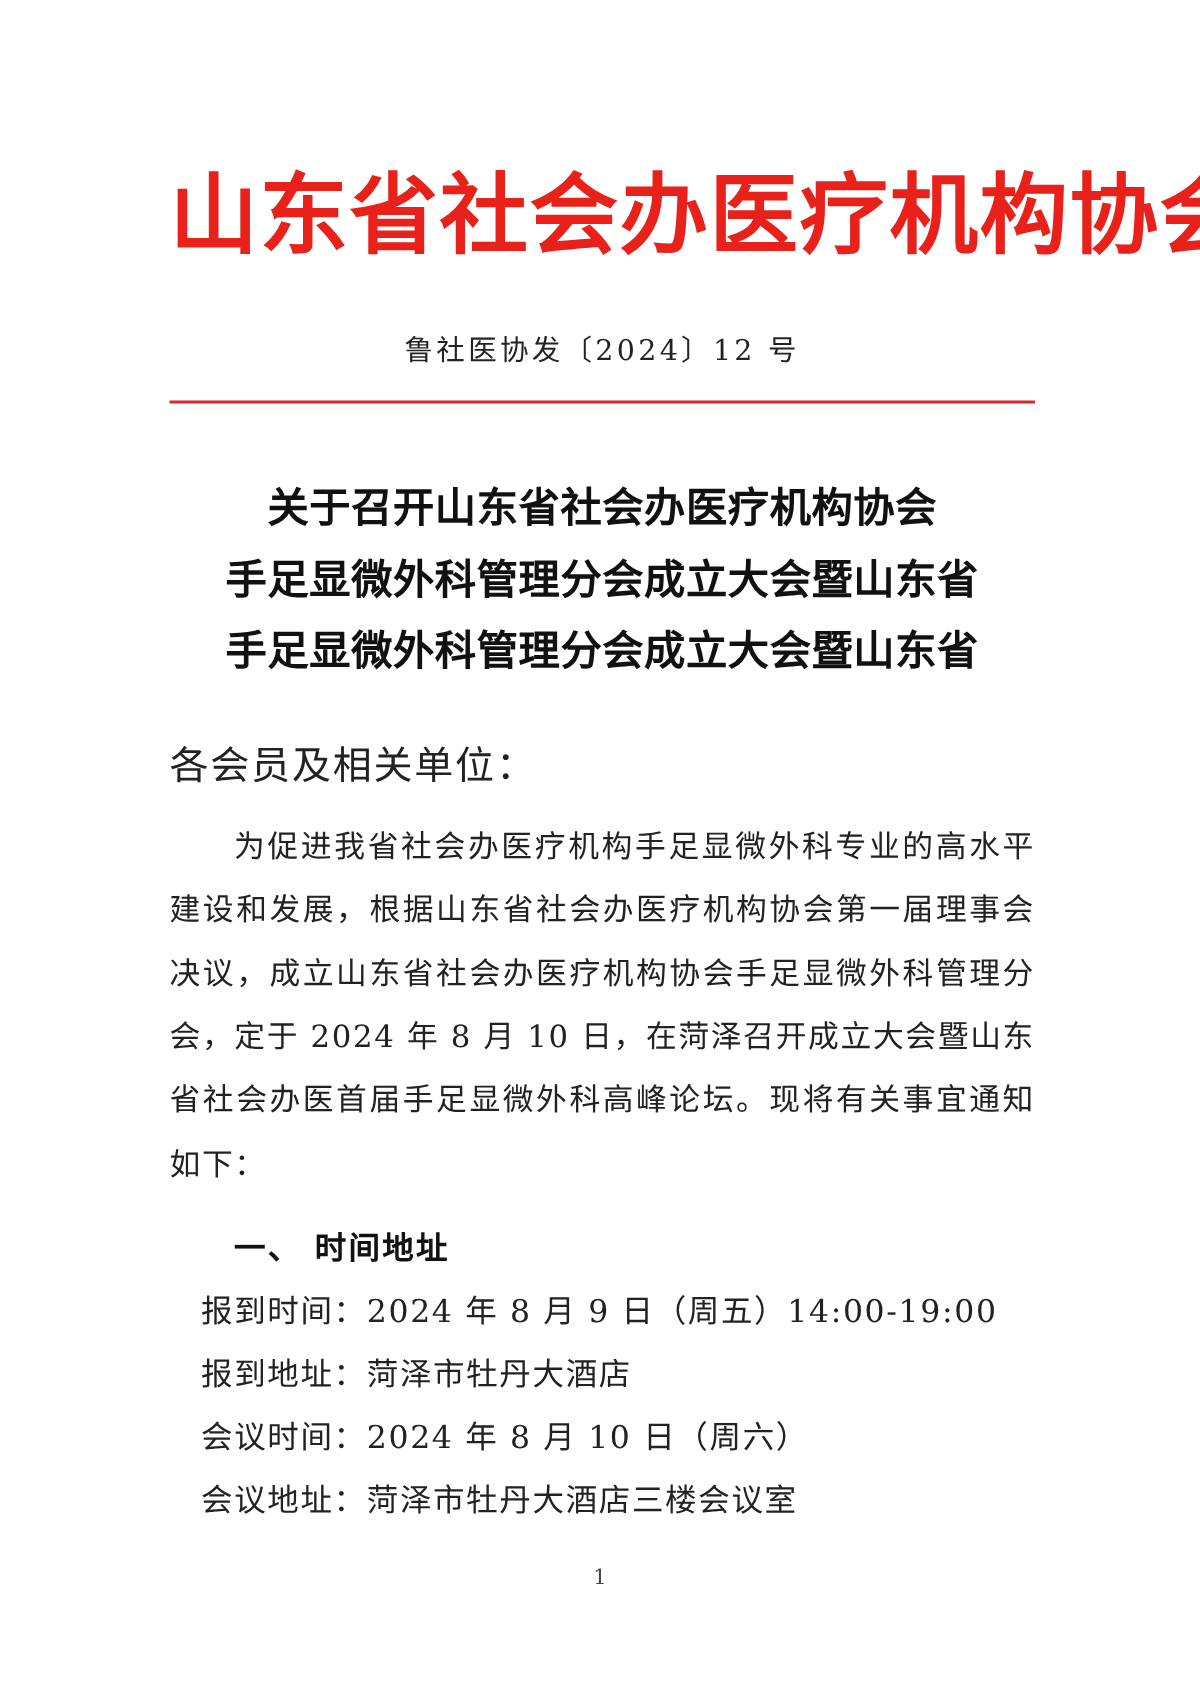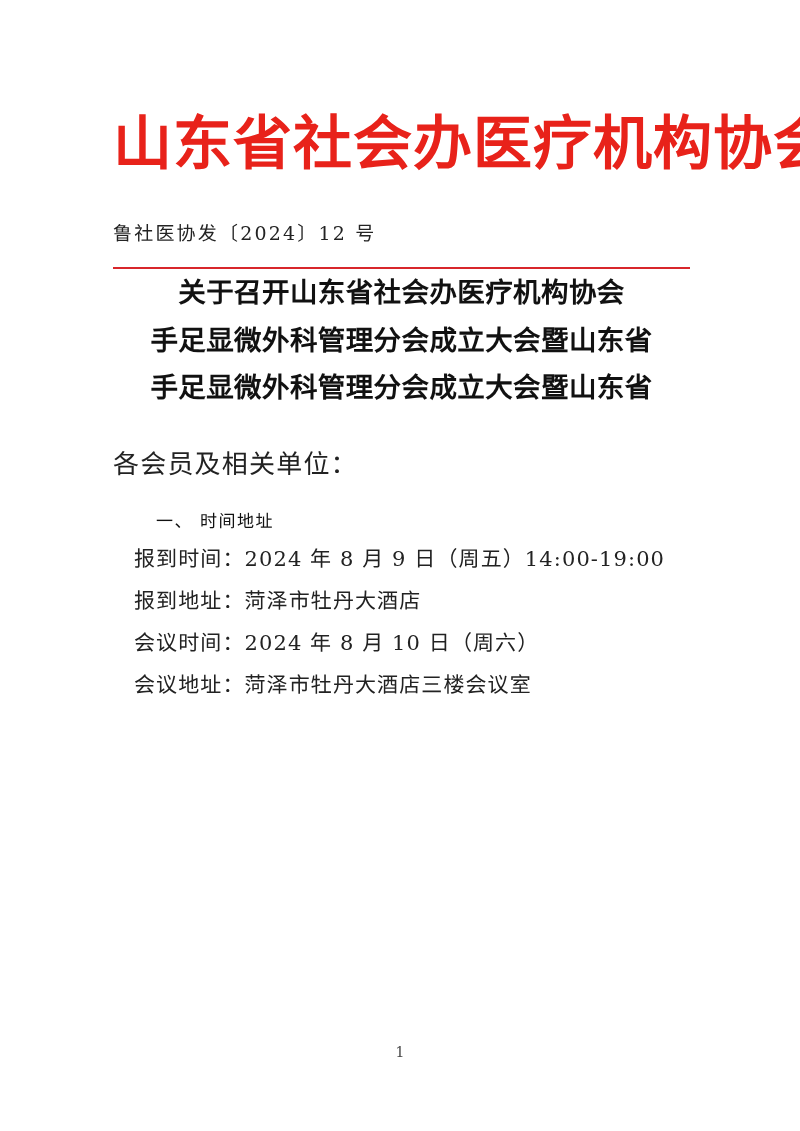--- a/index.html
+++ b/index.html
@@ -38,35 +38,37 @@
     font-weight: 700;
     font-size: 59px;
     line-height: 1.08;
     letter-spacing: 1px;
     white-space: nowrap;
   }
 
   
   .doc-number {
     margin-top: 42px;
+    text-align: center;
     font-size: 19px;
     letter-spacing: 2.2px;
     color: #232323;
   }
 
   
   .red-rule {
     margin-top: 22px;
     height: 2.5px;
     width: 100%;
     background: #d8262b;
   }
 
   
   .doc-title {
+    margin-top: 47px;
     text-align: center;
     font-family: "DejaVu Sans", "Liberation Sans", sans-serif;
     font-weight: 700;
     font-size: 27.5px;
     line-height: 1.72;
     letter-spacing: 0.4px;
     color: #111111;
   }
   .doc-title-line { white-space: nowrap; }
 
@@ -86,22 +88,22 @@
     text-align: justify;
     text-justify: inter-character;
     text-indent: 43px;
     color: #222222;
   }
 
   
   .section-heading {
     margin-top: 14px;
     font-family: "DejaVu Sans", "Liberation Sans", sans-serif;
-    font-weight: 400;
-    font-size: 17px;
+    font-weight: 700;
+    font-size: 21px;
     line-height: 2.0;
     letter-spacing: 1.5px;
     text-indent: 43px;
     color: #111111;
   }
 
   
   .detail-line {
     font-size: 21px;
     line-height: 2.0;
@@ -140,20 +142,21 @@
     <div class="red-rule" style="background: rgb(216, 38, 43);"></div>
 
     <div class="doc-title">
       <div class="doc-title-line">关于召开山东省社会办医疗机构协会</div>
       <div class="doc-title-line">手足显微外科管理分会成立大会暨山东省</div>
       <div class="doc-title-line">手足显微外科管理分会成立大会暨山东省</div>
     </div>
 
     <div class="salutation">各会员及相关单位：</div>
 
+    <div class="body-paragraph">为促进我省社会办医疗机构手足显微外科专业的高水平建设和发展，根据山东省社会办医疗机构协会第一届理事会决议，成立山东省社会办医疗机构协会手足显微外科管理分会，定于 2024 年 8 月 10 日，在菏泽召开成立大会暨山东省社会办医首届手足显微外科高峰论坛。现将有关事宜通知如下：</div>
 
     <div class="section-heading">一、 时间地址</div>
 
     <div class="detail-line">报到时间：2024 年 8 月 9 日（周五）14:00-19:00</div>
     <div class="detail-line">报到地址：菏泽市牡丹大酒店</div>
     <div class="detail-line">会议时间：2024 年 8 月 10 日（周六）</div>
     <div class="detail-line">会议地址：菏泽市牡丹大酒店三楼会议室</div>
 
 
   </div>

